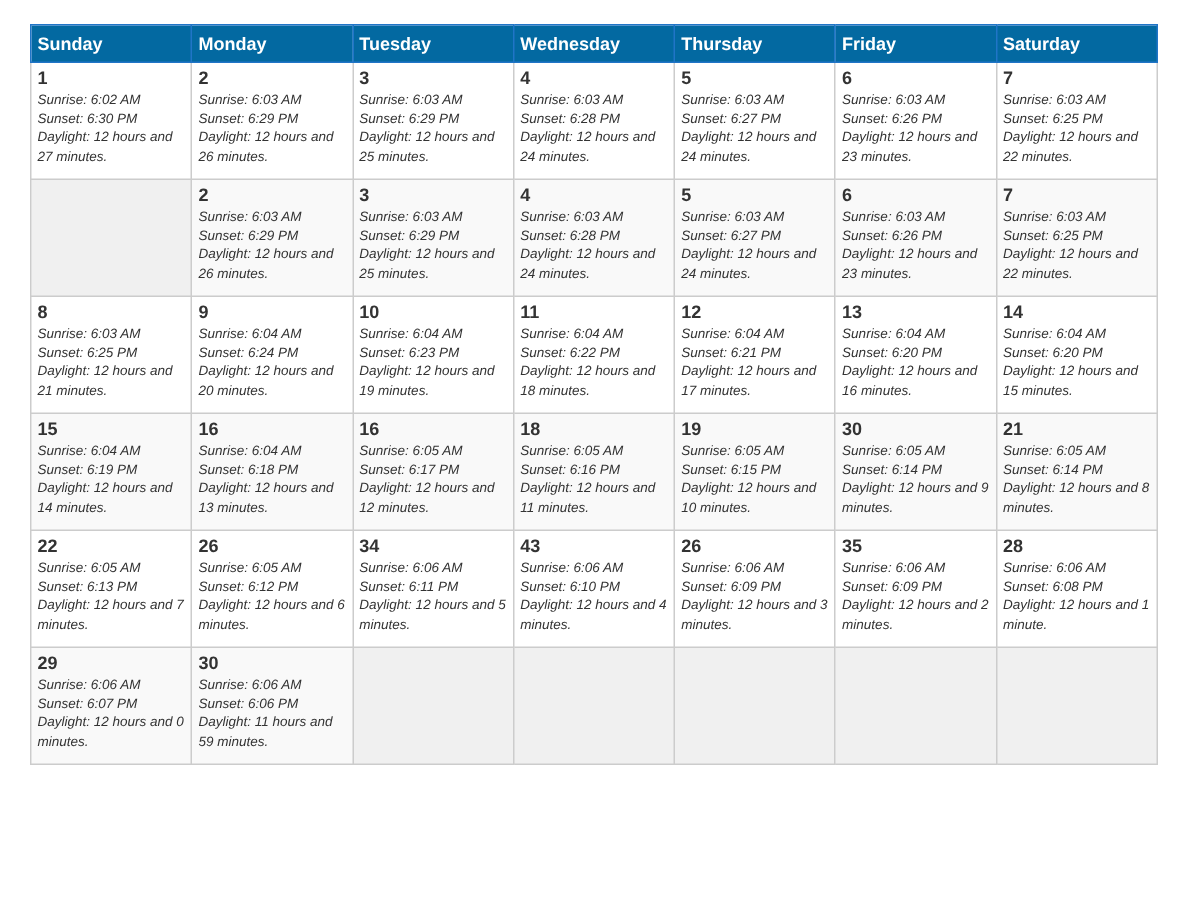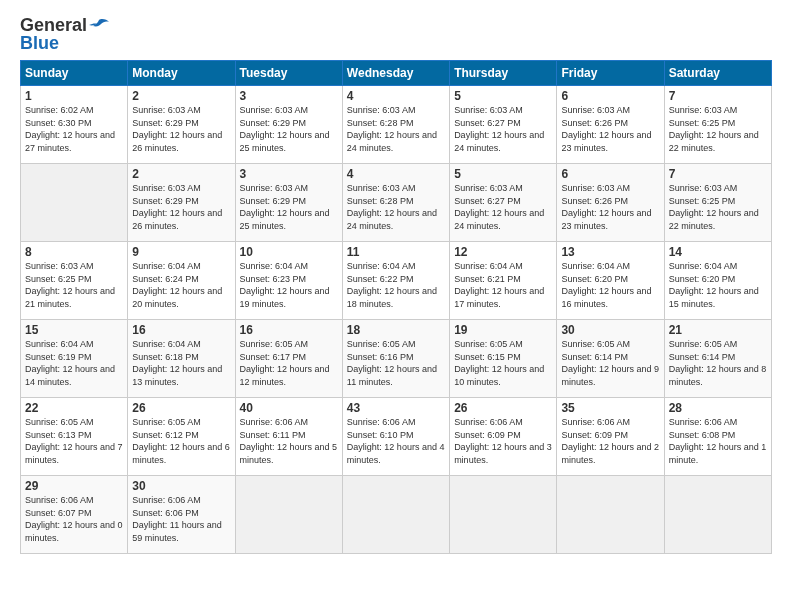--- a/index.html
+++ b/index.html
@@ -88,42 +88,27 @@
     .day-num {
       font-size: 12px;
       font-weight: bold;
       display: block;
       margin-bottom: 1px;
     }
     .day-info {
       font-size: 9px;
       line-height: 1.4;
       color: #333;
+      font-style: italic;
     }
   </style>
 </head>
 <body>
 
 <div class="page">
-  <div class="header-section">
-    <div class="logo">
-      <div class="logo-top">
-        <span class="logo-text">General</span>
-        <svg class="logo-icon" viewBox="0 0 20 14">
-          <path d="M10 2 C12 0, 18 1, 20 4 C17 3, 14 4, 12 6 C10 8, 8 9, 4 8 C6 7, 9 5, 10 2Z" fill="#1a6bb5"></path>
-          <path d="M8 6 C6 7, 3 8, 0 7 C3 6, 6 5, 8 6Z" fill="#1a6bb5"></path>
-        </svg>
-      </div>
-      <span class="logo-text logo-blue">Blue</span>
-    </div>
-    <div class="title-section">
-      <div class="month-title"></div>
-      <div class="location"></div>
-    </div>
-  </div>
 
   <table class="calendar">
     <thead>
       <tr>
         <th>Sunday</th>
         <th>Monday</th>
         <th>Tuesday</th>
         <th>Wednesday</th>
         <th>Thursday</th>
         <th>Friday</th>
@@ -251,21 +236,21 @@
         <tr>
           <td>
             <span class="day-num">22</span>
             <div class="day-info">Sunrise: 6:05 AM<br>Sunset: 6:13 PM<br>Daylight: 12 hours and 7 minutes.</div>
           </td>
           <td>
             <span class="day-num">26</span>
             <div class="day-info">Sunrise: 6:05 AM<br>Sunset: 6:12 PM<br>Daylight: 12 hours and 6 minutes.</div>
           </td>
           <td>
-            <span class="day-num">40</span>
+            <span class="day-num">34</span>
             <div class="day-info">Sunrise: 6:06 AM<br>Sunset: 6:11 PM<br>Daylight: 12 hours and 5 minutes.</div>
           </td>
           <td>
             <span class="day-num">43</span>
             <div class="day-info">Sunrise: 6:06 AM<br>Sunset: 6:10 PM<br>Daylight: 12 hours and 4 minutes.</div>
           </td>
           <td>
             <span class="day-num">26</span>
             <div class="day-info">Sunrise: 6:06 AM<br>Sunset: 6:09 PM<br>Daylight: 12 hours and 3 minutes.</div>
           </td>

